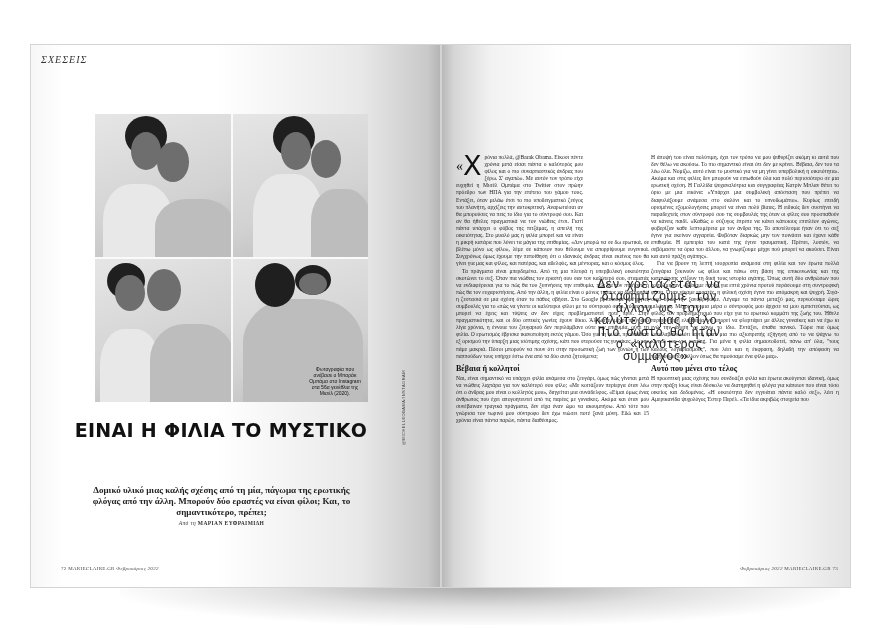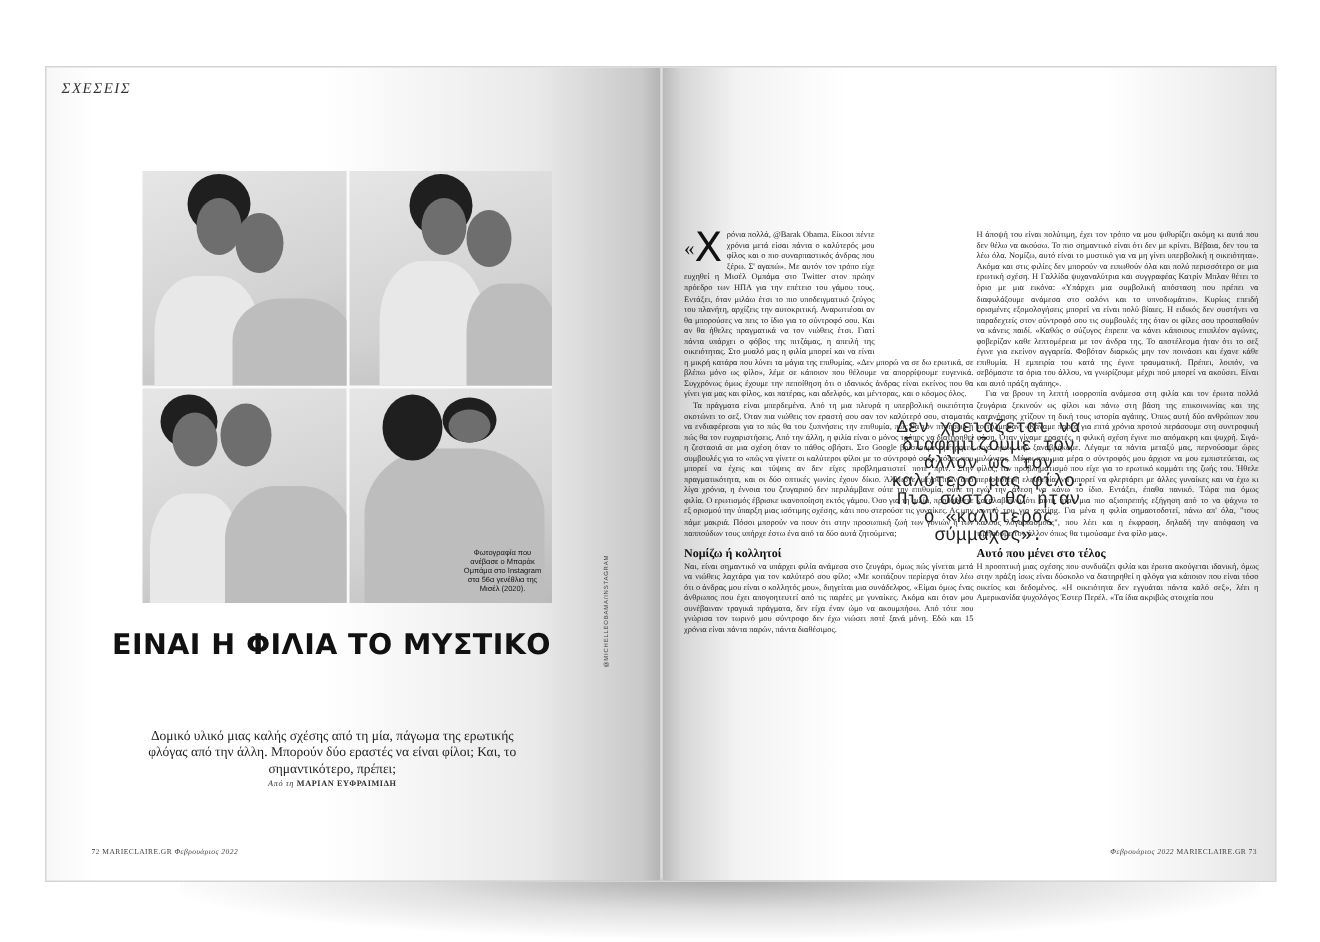--- a/index.html
+++ b/index.html
@@ -52,21 +52,21 @@
     position: absolute; left: 370px; top: 400px; transform: rotate(-90deg); transform-origin: left top;
     font-family: "Liberation Sans", sans-serif; font-size: 4px; letter-spacing: 0.5px; color: #444; white-space: nowrap;
   }
 
   .headline {
     position: absolute; left: 0; width: 380px; top: 375px; text-align: center;
     font-family: "DejaVu Sans", sans-serif; font-weight: bold; font-size: 19px; line-height: 21px; color: #111; letter-spacing: 0.3px;
   }
   .deck {
     position: absolute; left: 58px; width: 265px; top: 440px; text-align: center;
-    font-family: "Liberation Serif", serif; font-size: 9px; line-height: 11px; color: #222;
+    font-family: "Liberation Serif", serif; font-size: 9px; line-height: 11px; color: #222; font-weight: bold;
   }
   .byline {
     position: absolute; left: 58px; width: 265px; top: 475px; text-align: center;
     font-family: "Liberation Serif", serif; font-size: 5.5px; font-weight: bold; letter-spacing: 0.4px; color: #333;
   }
   .byline .by { font-style: italic; font-weight: normal; }
 
   .footer {
     position: absolute; top: 521px; font-family: "Liberation Serif", serif; font-size: 5px; color: #444; letter-spacing: 0.3px; white-space: nowrap;
   }
@@ -153,21 +153,21 @@
   </div>
 </div>
 
 <div class="page right">
   <div class="col col-1">
     <div class="spacer"></div>
     <p>
       <span class="dropcap"><span class="q">«</span><span>Χ</span></span><span>ρόνια πολλά, @Barak Obama. Είκοσι πέντε χρόνια μετά είσαι πάντα ο καλύτερός μου φίλος και ο πιο συναρπαστικός άνδρας που ξέρω. Σ' αγαπώ». Με αυτόν τον τρόπο είχε ευχηθεί η Μισέλ Ομπάμα στο Twitter στον πρώην πρόεδρο των ΗΠΑ για την επέτειο του γάμου τους. Εντάξει, όταν μιλάω έτσι το πιο υποδειγματικό ζεύγος του πλανήτη, αρχίζεις την αυτοκριτική. Αναρωτιέσαι αν θα μπορούσες να πεις το ίδιο για το σύντροφό σου. Και αν θα ήθελες πραγματικά να τον νιώθεις έτσι. Γιατί πάντα υπάρχει ο φόβος της πιτζάμας, η απειλή της οικειότητας. Στο μυαλό μας η φιλία μπορεί και να είναι η μικρή κατάρα που λύνει τα μάγια της επιθυμίας. «Δεν μπορώ να σε δω ερωτικά, σε βλέπω μόνο ως φίλο», λέμε σε κάποιον που θέλουμε να απορρίψουμε ευγενικά. Συγχρόνως όμως έχουμε την πεποίθηση ότι ο ιδανικός άνδρας είναι εκείνος που θα γίνει για μας και φίλος, και πατέρας, και αδελφός, και μέντορας, και ο κόσμος όλος.</span>
     </p>
     <p>Τα πράγματα είναι μπερδεμένα. Από τη μια πλευρά η υπερβολική οικειότητα σκοτώνει το σεξ. Όταν πια νιώθεις τον εραστή σου σαν τον καλύτερό σου, σταματάς να ενδιαφέρεσαι για το πώς θα του ξυπνήσεις την επιθυμία, πώς θα τον πτοήσεις ή πώς θα τον ευχαριστήσεις. Από την άλλη, η φιλία είναι ο μόνος τρόπος να διατηρηθεί η ζεστασιά σε μια σχέση όταν το πάθος σβήσει. Στο Google βρίσκουμε αμέτρητες συμβουλές για το «πώς να γίνετε οι καλύτεροι φίλοι με το σύντροφό σας», τόσες που μπορεί να έχεις και τύψεις αν δεν είχες προβληματιστεί ποτέ πριν. Στην πραγματικότητα, και οι δύο οπτικές γωνίες έχουν δίκιο. Άλλωστε, μέχρι πριν από λίγα χρόνια, η έννοια του ζευγαριού δεν περιλάμβανε ούτε την επιθυμία, ούτε τη φιλία. Ο ερωτισμός έβρισκε ικανοποίηση εκτός γάμου. Όσο για τη φιλία, προϋπόθετε εξ ορισμού την ύπαρξη μιας ισότιμης σχέσης, κάτι που στερούσε τις γυναίκες. Ας μην πάμε μακριά. Πόσοι μπορούν να πουν ότι στην προσωπική ζωή των γονιών ή των παππούδων τους υπήρχε έστω ένα από τα δύο αυτά ζητούμενα;</p>
-    <div class="subhead">Νομίζω ή κολλητοί</div>
+    <div class="subhead">Βέβαια ή κολλητοί</div>
     <p>Ναι, είναι σημαντικό να υπάρχει φιλία ανάμεσα στο ζευγάρι, όμως πώς γίνεται μετά να νιώθεις λαχτάρα για τον καλύτερό σου φίλο; «Με κοιτάζουν περίεργα όταν λέω ότι ο άνδρας μου είναι ο κολλητός μου», διηγείται μια συνάδελφος. «Είμαι όμως ένας άνθρωπος που έχει απογοητευτεί από τις παρέες με γυναίκες. Ακόμα και όταν μου συνέβαιναν τραγικά πράγματα, δεν είχα έναν ώμο να ακουμπήσω. Από τότε που γνώρισα τον τωρινό μου σύντροφο δεν έχω νιώσει ποτέ ξανά μόνη. Εδώ και 15 χρόνια είναι πάντα παρών, πάντα διαθέσιμος.</p>
   </div>
 
   <div class="col col-2">
     <p>Η άποψή του είναι πολύτιμη, έχει τον τρόπο να μου ψιθυρίζει ακόμη κι αυτά που δεν θέλω να ακούσω. Το πιο σημαντικό είναι ότι δεν με κρίνει. Βέβαια, δεν του τα λέω όλα. Νομίζω, αυτό είναι το μυστικό για να μη γίνει υπερβολική η οικειότητα». Ακόμα και στις φιλίες δεν μπορούν να ειπωθούν όλα και πολύ περισσότερο σε μια ερωτική σχέση. Η Γαλλίδα ψυχαναλύτρια και συγγραφέας Κατρίν Μπλαν θέτει το όριο με μια εικόνα: «Υπάρχει μια συμβολική απόσταση που πρέπει να διαφυλάξουμε ανάμεσα στο σαλόνι και το υπνοδωμάτιο». Κυρίως επειδή ορισμένες εξομολογήσεις μπορεί να είναι πολύ βίαιες. Η ειδικός δεν συστήνει να παραδεχτείς στον σύντροφό σου τις συμβουλές της όταν οι φίλες σου προσπαθούν να κάνεις παιδί. «Καθώς ο σύζυγος έπρεπε να κάνει κάποιους επιπλέον αγώνες, φοβερίζαν καθε λεπτομέρεια με τον άνδρα της. Το αποτέλεσμα ήταν ότι το σεξ έγινε για εκείνον αγγαρεία. Φοβόταν διαρκώς μην τον ποινάσει και έχανε κάθε επιθυμία. Η εμπειρία του κατά της έγινε τραυματική. Πρέπει, λοιπόν, να σεβόμαστε τα όρια του άλλου, να γνωρίζουμε μέχρι πού μπορεί να ακούσει. Είναι και αυτό πράξη αγάπης».</p>
     <p>Για να βρουν τη λεπτή ισορροπία ανάμεσα στη φιλία και τον έρωτα πολλά ζευγάρια ξεκινούν ως φίλοι και πάνω στη βάση της επικοινωνίας και της κατανόησης χτίζουν τη δική τους ιστορία αγάπης. Όπως αυτή δύο ανθρώπων που το τόλμησαν: «Κάναμε παρέα για επτά χρόνια προτού περάσουμε στη συντροφική φάση. Όταν γίναμε εραστές, η φιλική σχέση έγινε πιο απόμακρη και ψυχρή. Σιγά-σιγά όμως την ξαναβρήκαμε. Λέγαμε τα πάντα μεταξύ μας, περνούσαμε ώρες μιλώντας. Μέχρι που μια μέρα ο σύντροφός μου άρχισε να μου εμπιστεύεται, ως φίλος, τον προβληματισμό που είχε για το ερωτικό κομμάτι της ζωής του. Ήθελε περισσότερη ελευθερία, να μπορεί να φλερτάρει με άλλες γυναίκες και να έχω κι εγώ την άνεση να κάνω το ίδιο. Εντάξει, έπαθα πανικό. Τώρα πια όμως καταλαβαίνω ότι αυτή ήταν μια πιο αξιοπρεπής εξήγηση από το να ψάχνω το κινητό του για sexting. Για μένα η φιλία σημαοτοδοτεί, πάνω απ' όλα, "τους καλούς λογαριασμούς", που λέει και η έκφραση, δηλαδή την απόφαση να τιμήσουμε τον άλλον όπως θα τιμούσαμε ένα φίλο μας».</p>
     <div class="subhead">Αυτό που μένει στο τέλος</div>
     <p>Η προοπτική μιας σχέσης που συνδυάζει φιλία και έρωτα ακούγεται ιδανική, όμως στην πράξη ίσως είναι δύσκολο να διατηρηθεί η φλόγα για κάποιον που είναι τόσο οικείος και δεδομένος. «Η οικειότητα δεν εγγυάται πάντα καλό σεξ», λέει η Αμερικανίδα ψυχολόγος Έστερ Περέλ. «Τα ίδια ακριβώς στοιχεία που</p>
   </div>
 

